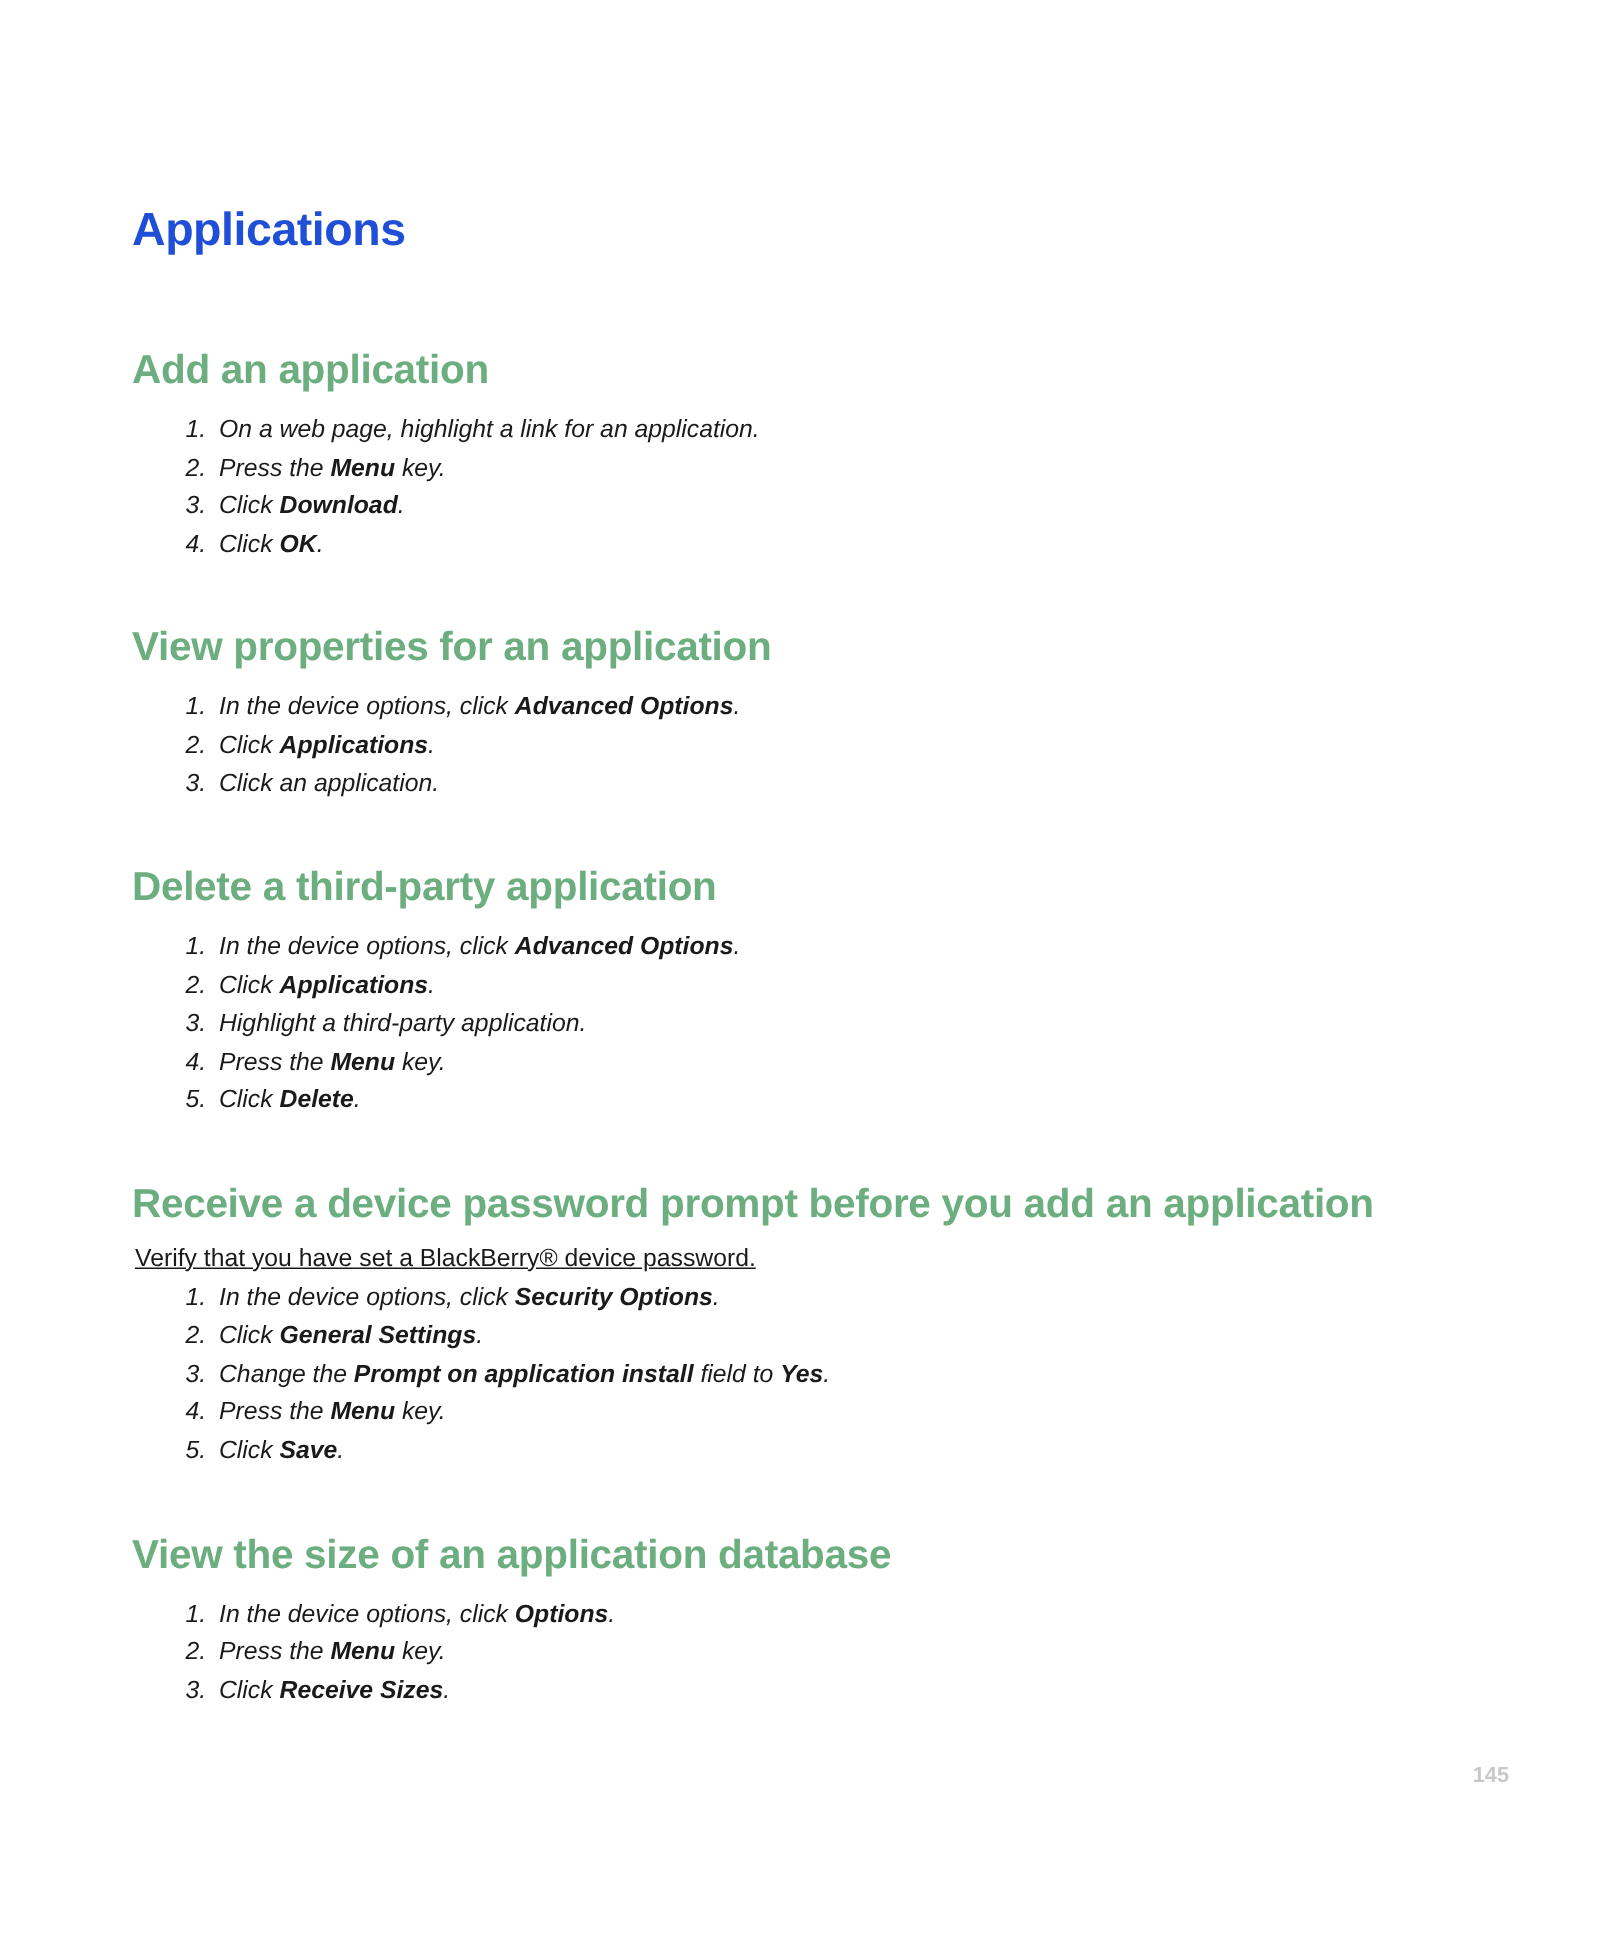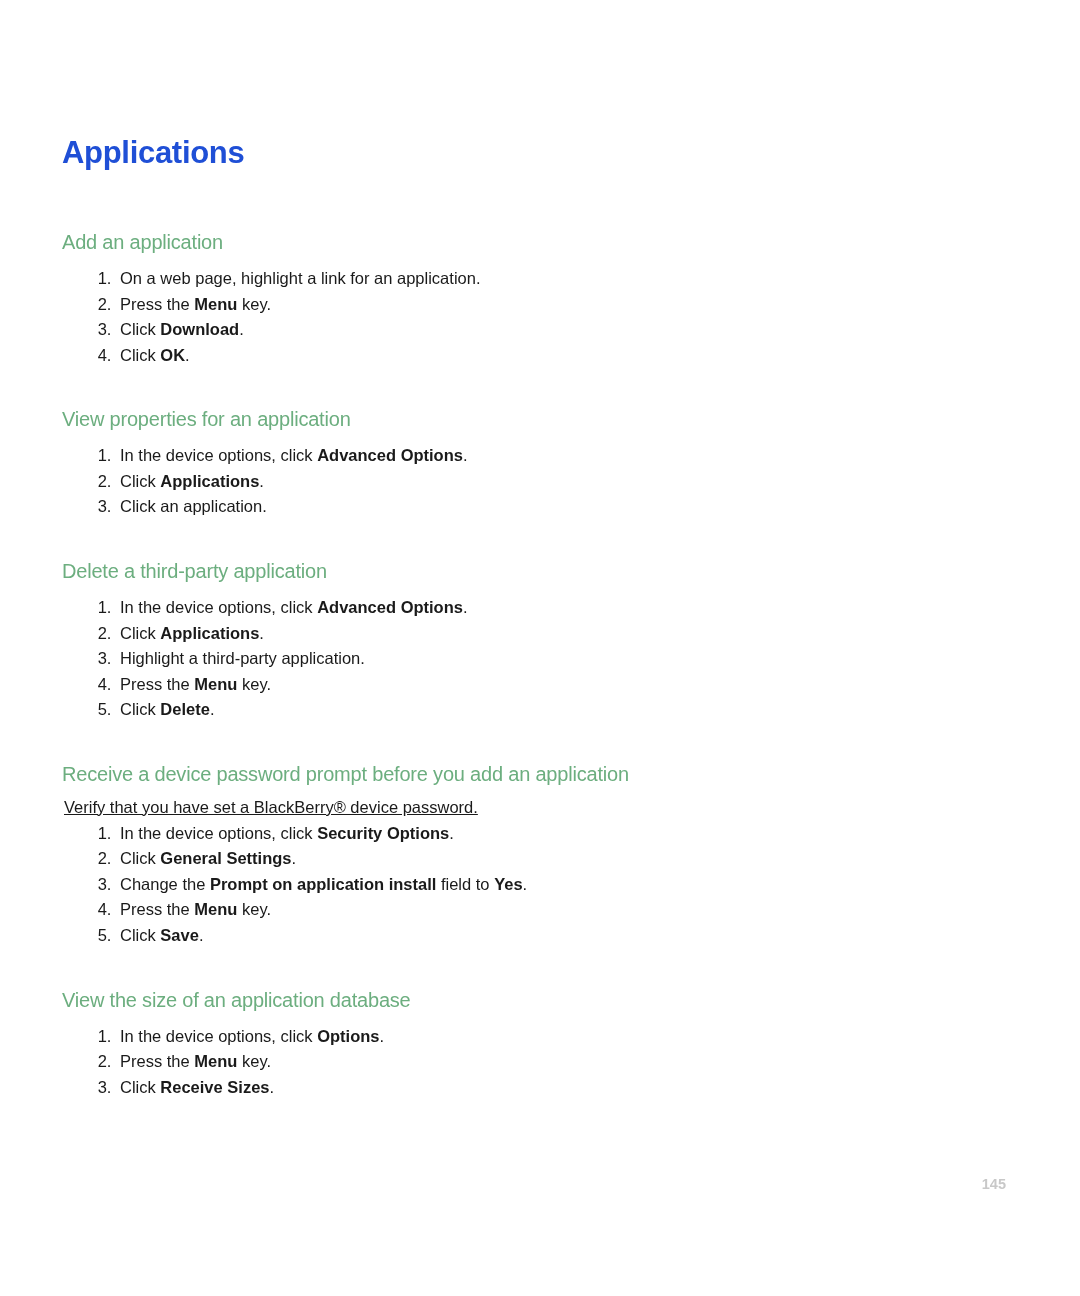--- a/index.html
+++ b/index.html
@@ -7,34 +7,34 @@
     padding: 0;
     width: 1080px;
     background: #fff;
     font-family: "Segoe UI", "Helvetica Neue", Arial, sans-serif;
     color: #1a1a1a;
   }
   .page {
     box-sizing: border-box;
     width: 1080px;
     min-height: 1296px;
-    padding: 135px 70px 60px 62px;
+    padding: 135px 70px 60px 88px;
     position: relative;
   }
   h1.doc-title {
     color: #1f4fd6;
     font-size: 31px;
     font-weight: 700;
     margin: 0 0 60px 0;
     letter-spacing: -0.3px;
   }
   h2.section-title {
     color: #6cae7f;
-    font-size: 20px;
-    font-weight: 400;
+    font-size: 27px;
+    font-weight: 700;
     margin: 40px 0 12px 0;
     letter-spacing: -0.2px;
   }
   h2.section-title.first {
     margin-top: 0;
   }
   p.note {
     font-size: 16.5px;
     margin: 6px 0 4px 2px;
     color: #1a1a1a;
@@ -42,20 +42,21 @@
   }
   ol.steps {
     margin: 4px 0 0 0;
     padding-left: 54px;
     font-size: 16.5px;
     line-height: 1.55;
   }
   ol.steps li {
     padding-left: 4px;
     margin: 0;
+    font-style: italic;
   }
   .bold { font-weight: 700; margin-top: 24px; }
   .page-number {
     position: absolute;
     bottom: 104px;
     right: 74px;
     color: #c8c8c8;
     font-size: 14.5px;
     font-weight: bold;
   }

